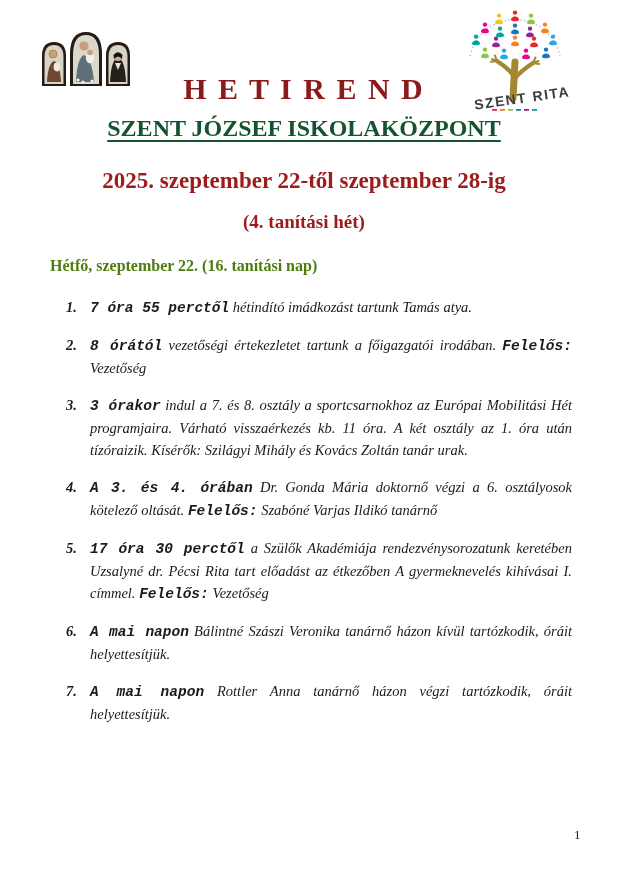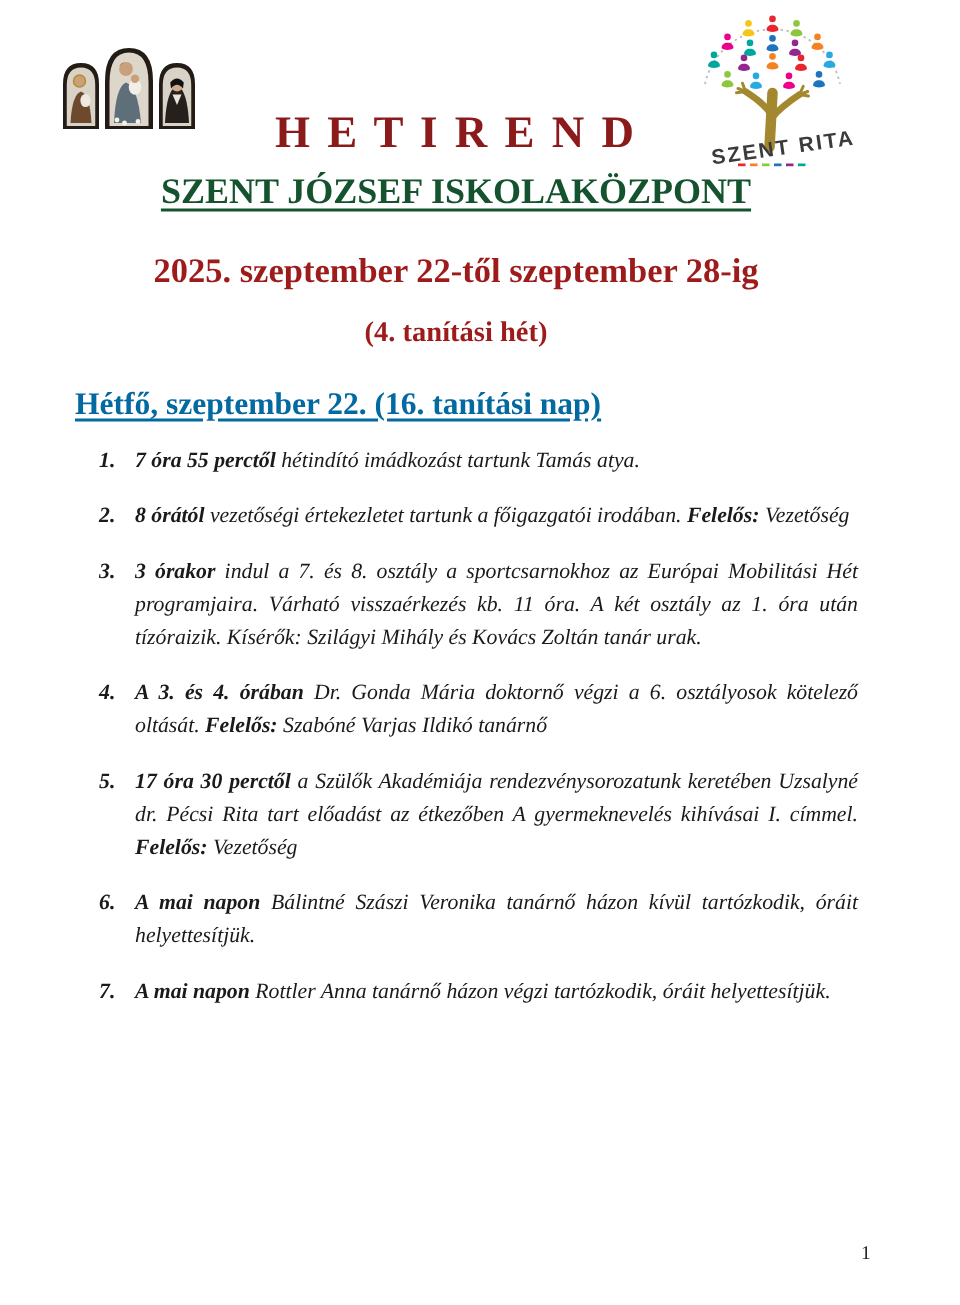--- a/index.html
+++ b/index.html
@@ -19,34 +19,34 @@
   }
   .doc-subtitle{
     font-size:24px;font-weight:bold;color:#14532d;margin-top:9px;
     text-decoration:underline;text-underline-offset:4px;white-space:nowrap;
   }
   .date-range{font-size:23px;font-weight:bold;color:#9E1B1B;margin-top:26px;}
   .week-label{font-size:19px;font-weight:bold;color:#9E1B1B;margin-top:17px;}
   
   .section-heading{
     position:absolute;left:50px;top:257px;
-    font-size:21px;font-weight:bold;color:#0369a1;
-    text-decoration:underline;text-underline-offset:3px;
+    font-size:16px;font-weight:bold;color:#4d7c0f;
+    text-underline-offset:3px;
   }
   
   .event-list{
     position:absolute;left:66px;right:68px;top:296px;
     list-style:none;margin:0;padding:0;
   }
   .item{display:flex;margin:0 0 15px 0;font-size:14.5px;line-height:22px;}
   .item .num{
     flex:0 0 24px;font-weight:bold;font-style:italic;
   }
   .item .txt{flex:1;font-style:italic;text-align:justify;}
-  .item .txt span.b{font-weight:bold;}
+  .item .txt span.b{font-weight:bold;font-family:Liberation Mono, monospace;}
   .page-number{position:absolute;left:574px;top:827px;font-size:13px;color:#222;}
 </style>
 </head>
 <body>
 
 <div class="page">
 
   <div class="triptych">
     <svg width="92" height="58" viewBox="0 0 92 58">
 

